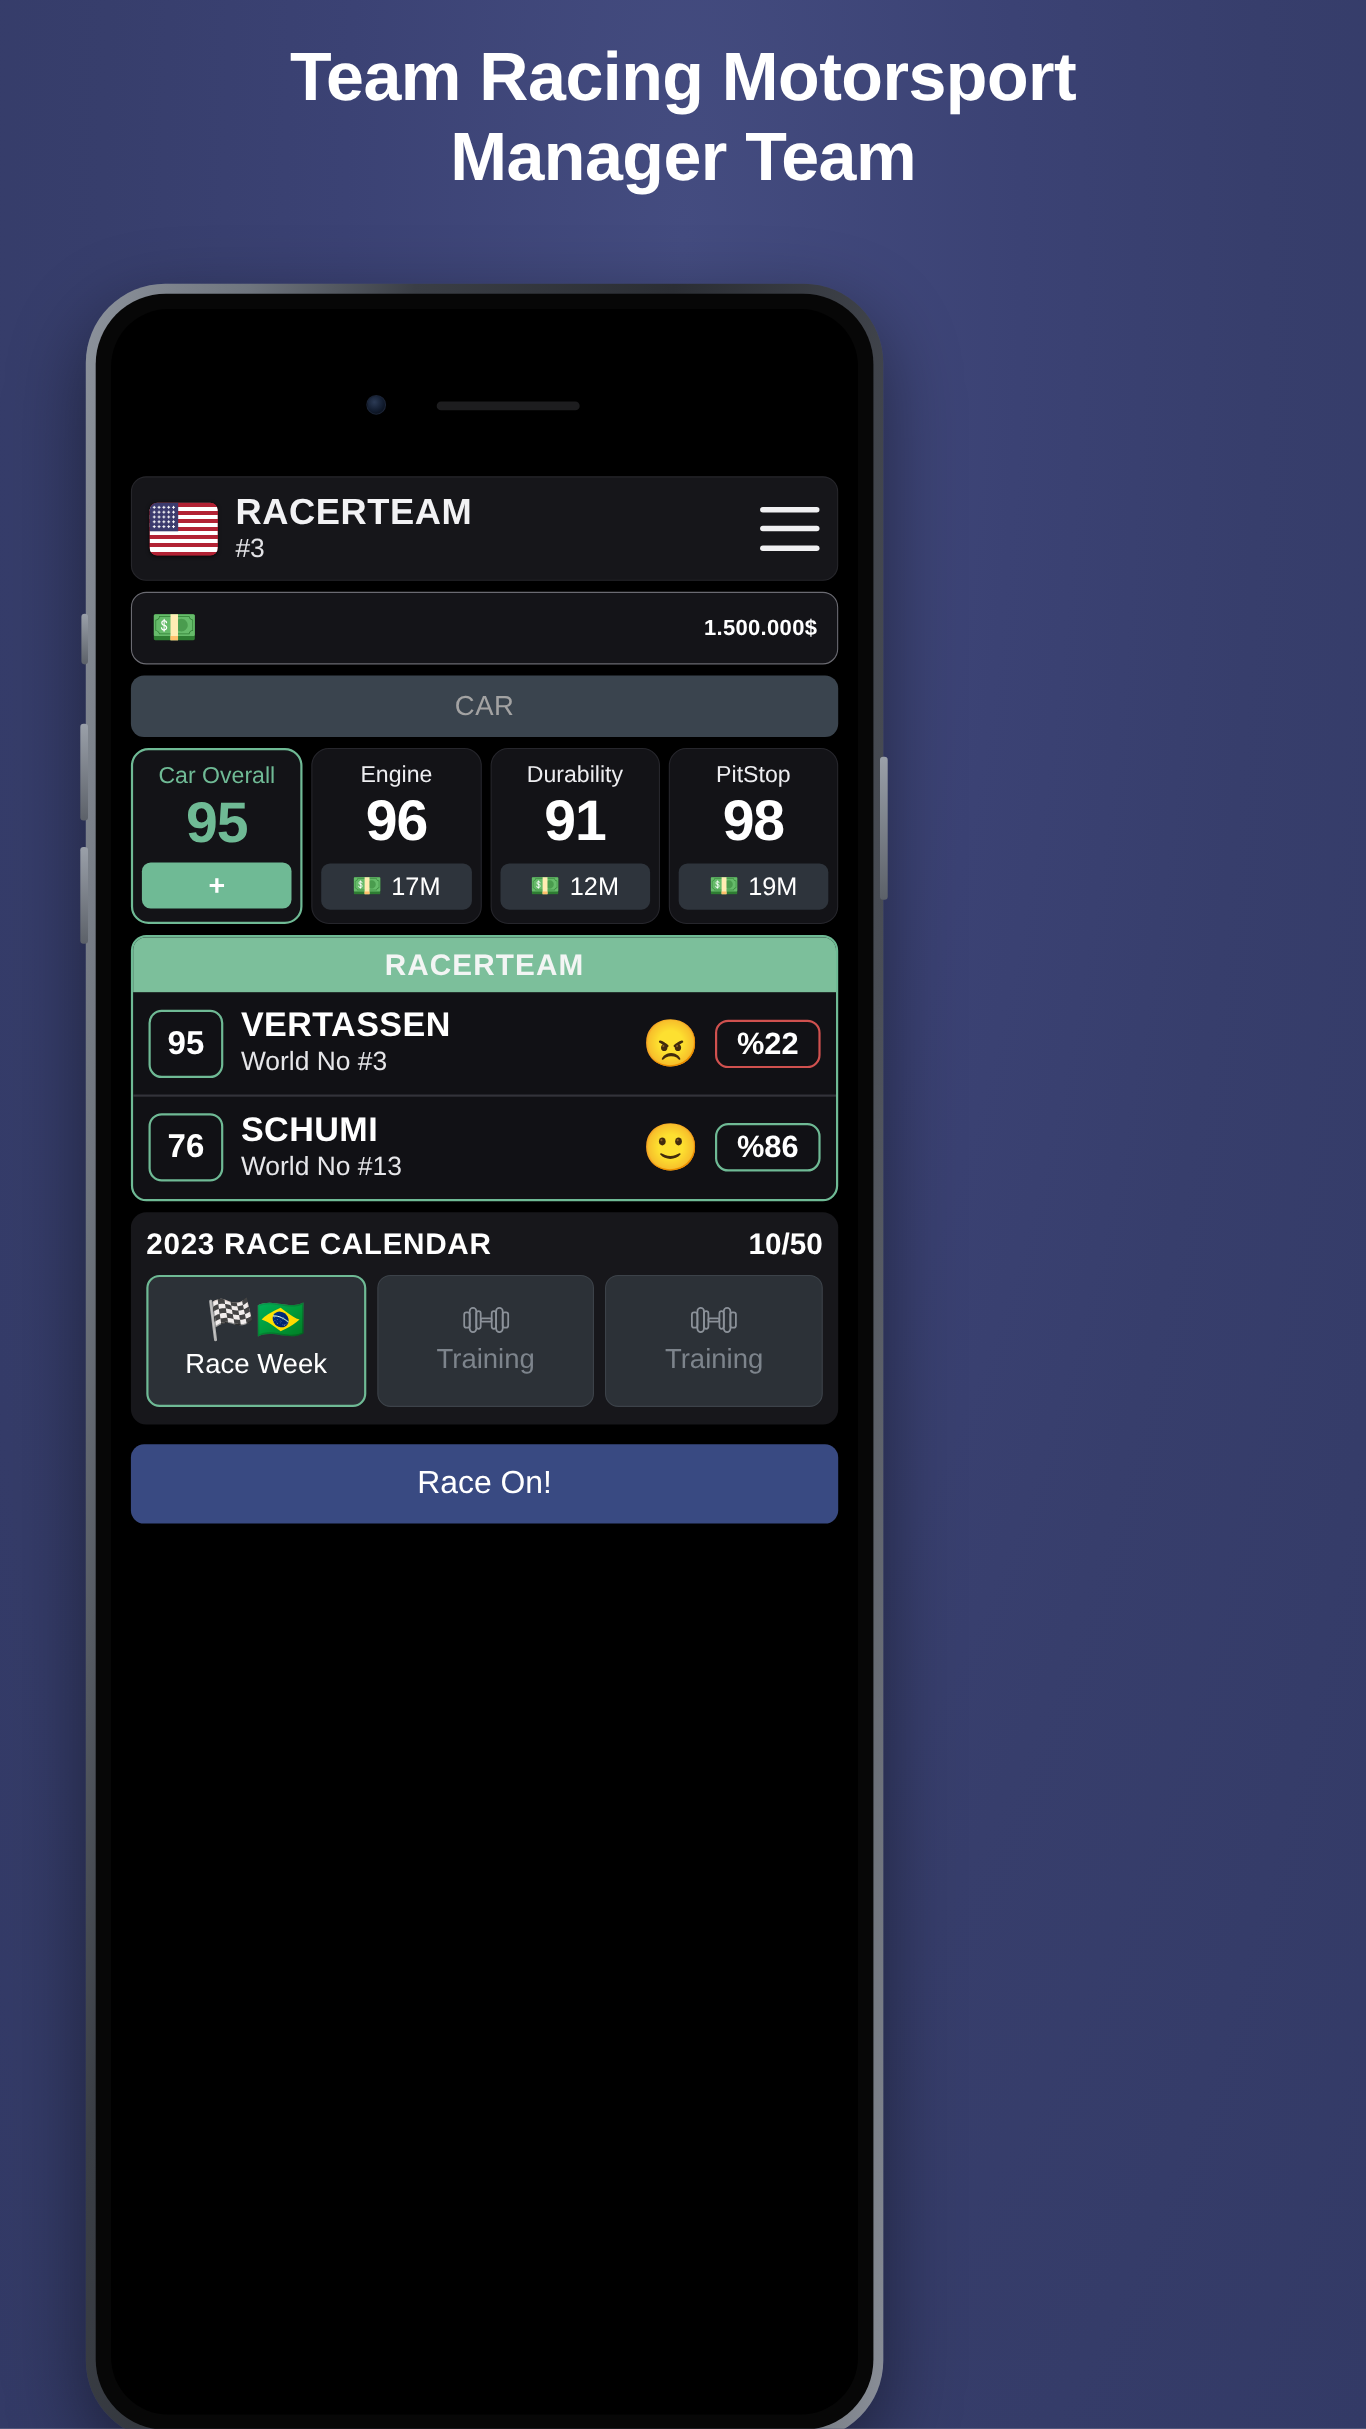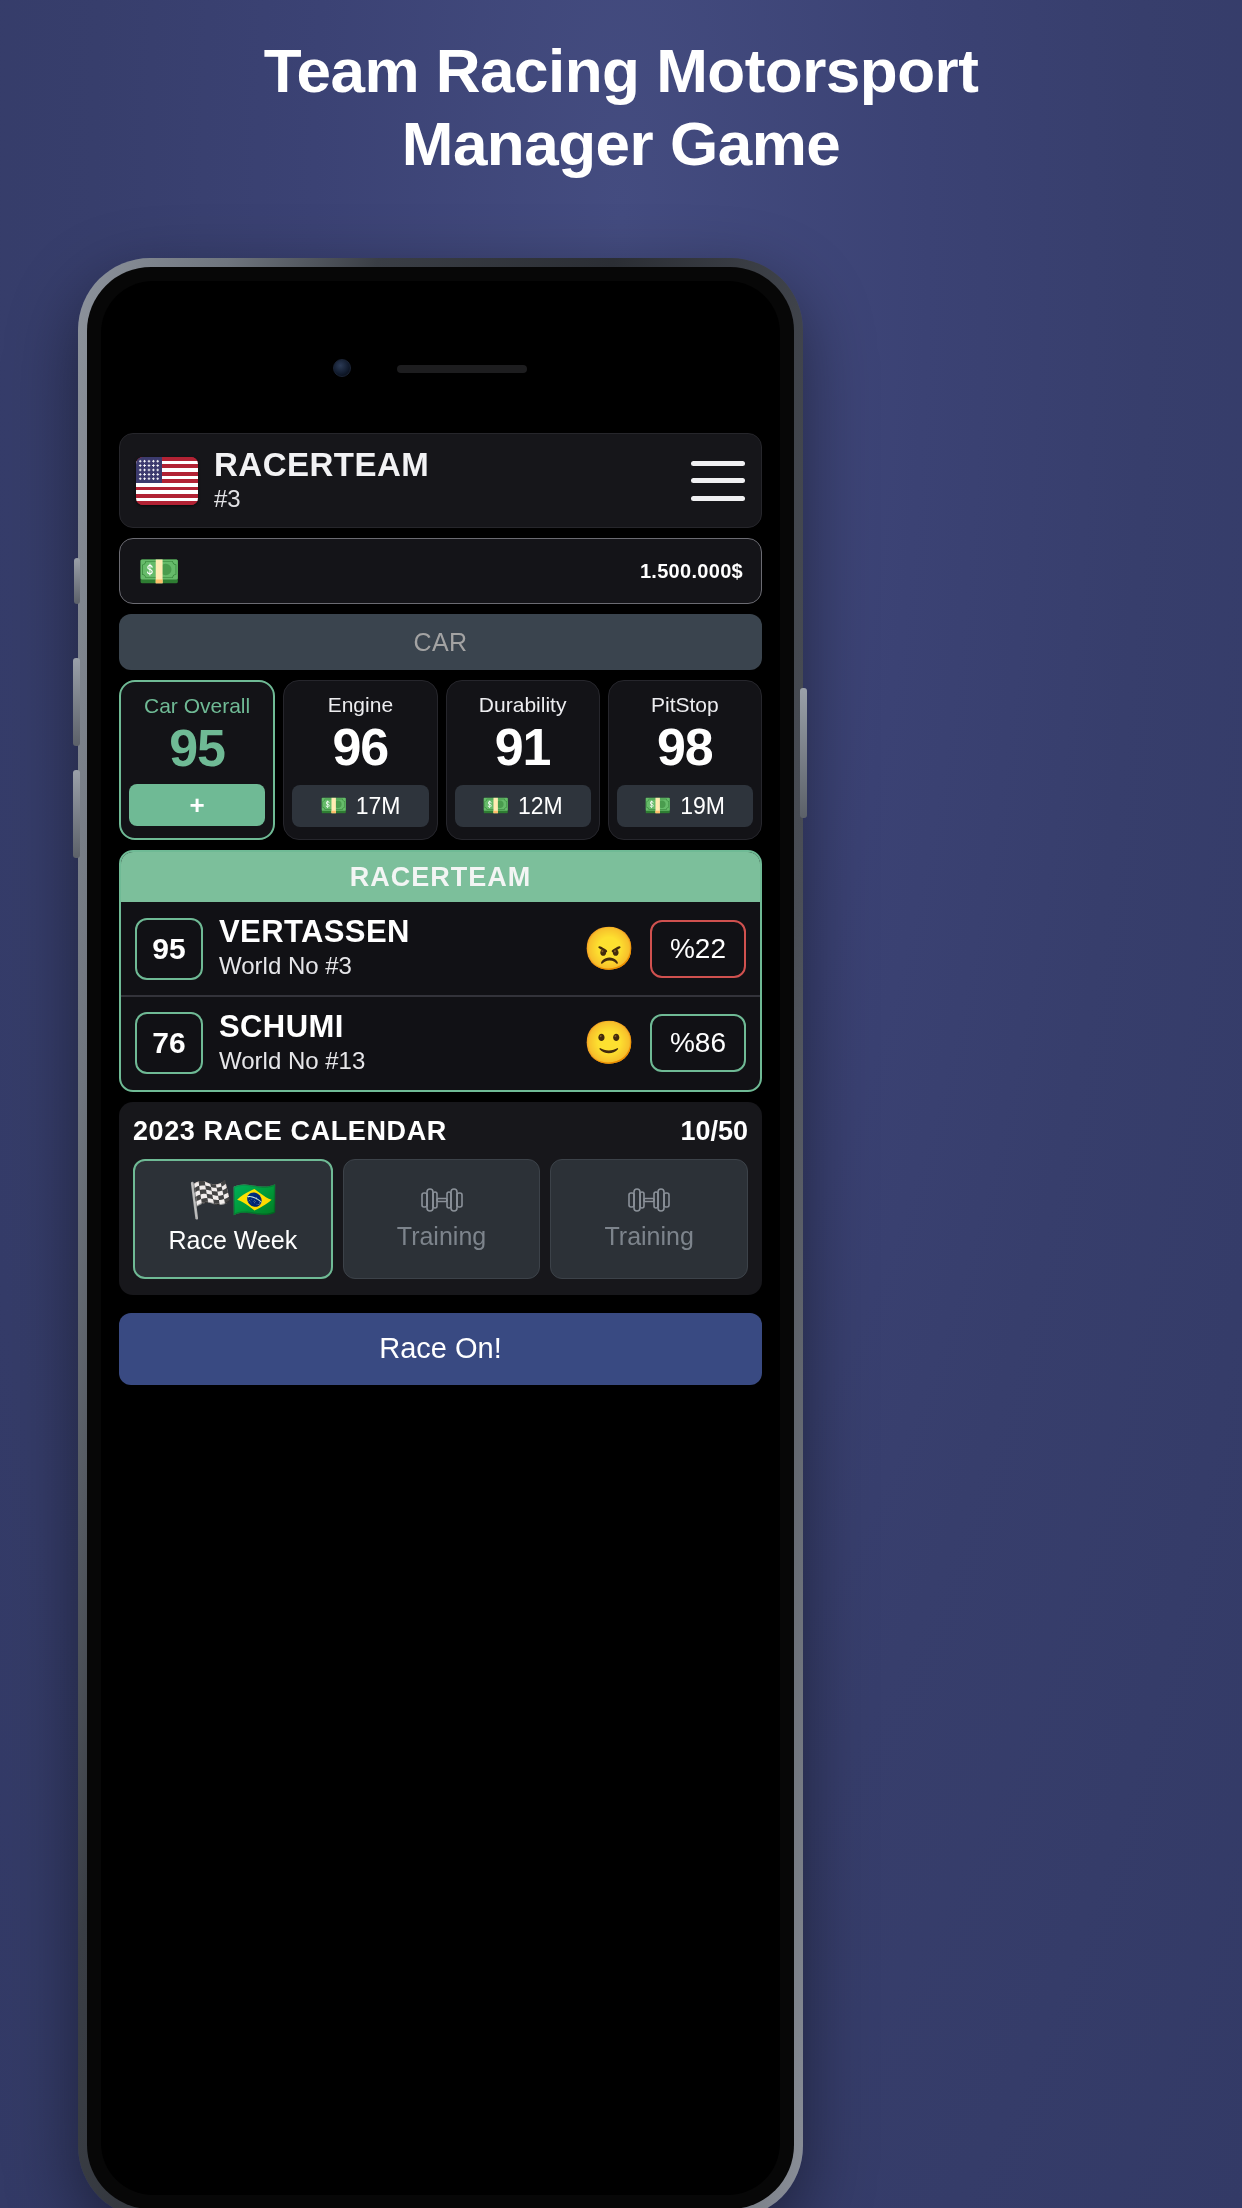--- a/index.html
+++ b/index.html
@@ -250,24 +250,24 @@
   }
   .driver-info { margin-left:16px; flex:1 1 auto; min-width:0; }
   .driver-name {
     color:#ffffff; font-size:31px; font-weight:bold;
     letter-spacing:0.4px; line-height:1.05;
   }
   .driver-world { color:#e6e6e9; font-size:24px; line-height:1.25; margin-top:2px; }
   .driver-mood { font-size:42px; line-height:1; flex:0 0 auto; margin-right:14px; }
   .driver-pct {
     flex:0 0 auto;
-    min-width:96px; height:58px;
+    min-width:96px; height:44px;
     border-radius:12px;
     display:flex; align-items:center; justify-content:center;
-    color:#ffffff; font-size:28px; font-weight:normal;
+    color:#ffffff; font-size:28px; font-weight:bold;
     padding:0 10px;
   }
   .pct-bad  { border:2px solid #d0514f; }
   .pct-good { border:2px solid #6fba95; }
 
   
   .calendar {
     margin-top:10px;
     background:#17171b;
     border-radius:14px;
@@ -309,21 +309,21 @@
     border-radius:12px;
     display:flex; align-items:center; justify-content:center;
     color:#ffffff; font-size:29px;
   }
 </style>
 </head>
 <body>
 
 <div class="promo">
   <div class="promo-line">Team Racing Motorsport</div>
-  <div class="promo-line">Manager Game</div>
+  <div class="promo-line">Manager Team</div>
 </div>
 
 <div class="phone">
   <div class="phone-body">
 
     <div class="btn-side btn-mute"></div>
     <div class="btn-side btn-vup"></div>
     <div class="btn-side btn-vdn"></div>
     <div class="btn-side btn-pow"></div>
 

